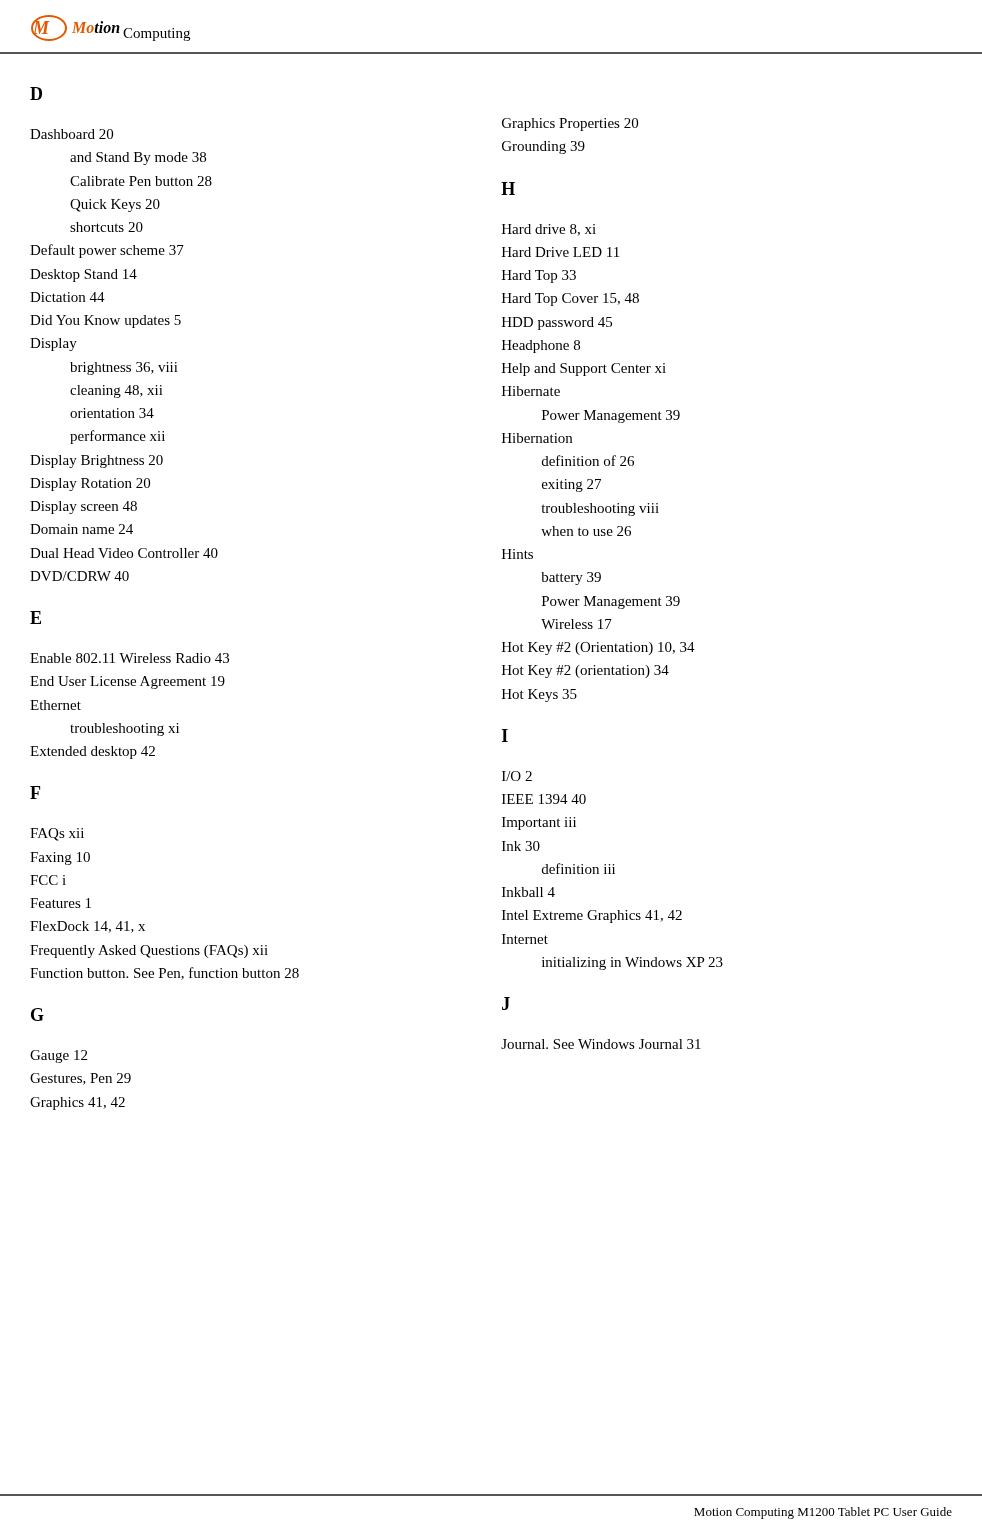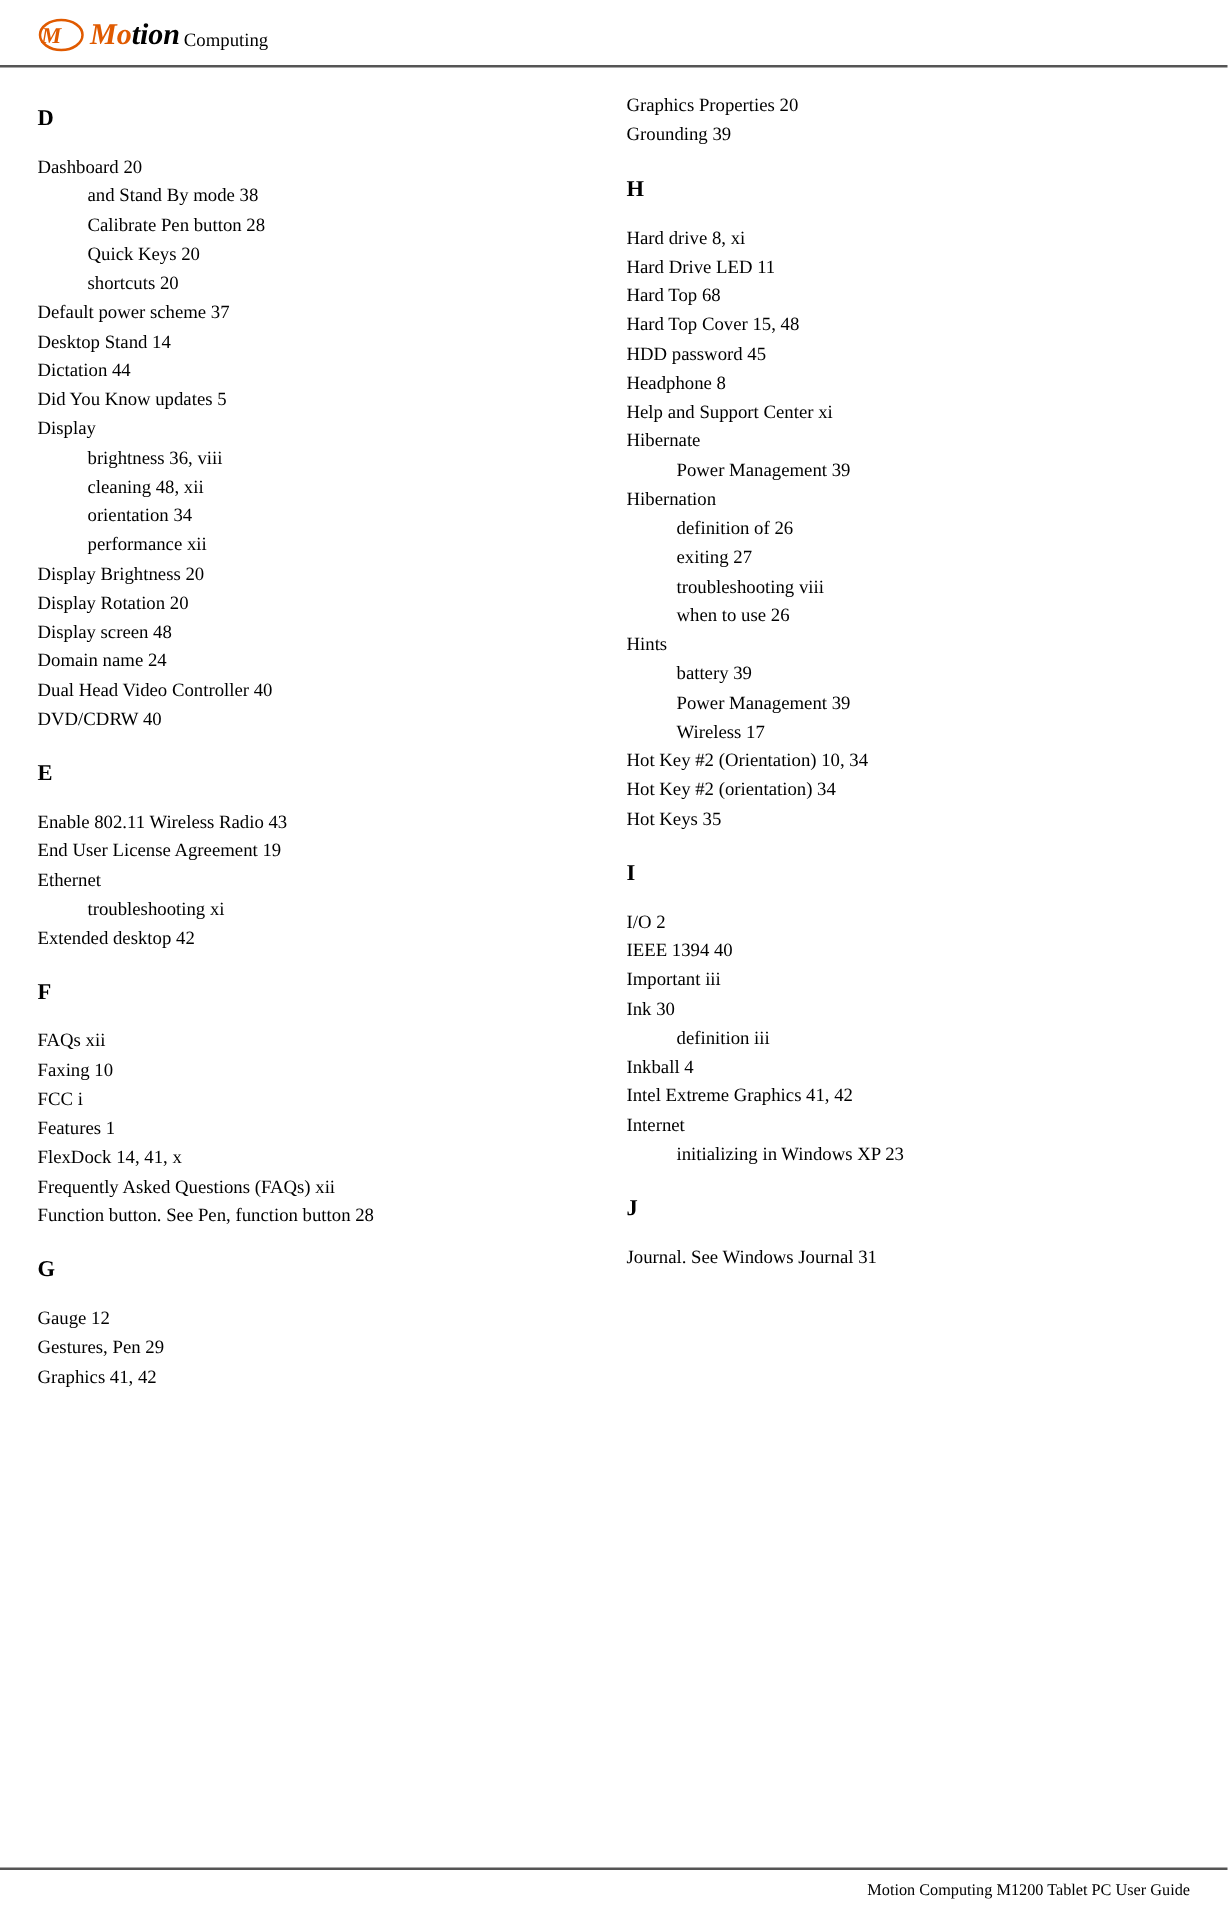--- a/index.html
+++ b/index.html
@@ -74,21 +74,21 @@
 
 <div class="page">
 
   <div class="header">
     <div style="display:flex;align-items:center;">
 
       <svg width="38" height="28" viewBox="0 0 38 28" style="margin-right:4px;">
         <ellipse cx="19" cy="14" rx="17" ry="12" fill="none" stroke="#e05a00" stroke-width="2"></ellipse>
         <text x="3" y="20" font-family="Times New Roman" font-style="italic" font-weight="bold" font-size="18" fill="#e05a00">M</text>
       </svg>
-      <span style="font-size:24px;font-style:italic;font-weight:bold;">
+      <span style="font-size:16px;font-style:italic;font-weight:bold;">
         <span style="color:#e05a00;">Mo</span><span style="color:#000;">tion</span>
       </span>
       <span style="font-size:15px;margin-left:3px;margin-top:10px;">Computing</span>
     </div>
   </div>
 
   <div class="content">
 
     <div class="col-left">
 
@@ -138,29 +138,29 @@
       <div class="blank-line"></div>
       <div class="section-letter">G</div>
       <div class="blank-line"></div>
       <div class="index-entry">Gauge 12</div>
       <div class="index-entry">Gestures, Pen 29</div>
       <div class="index-entry">Graphics 41, 42</div>
     </div>
 
     <div class="col-right">
 
-      <div class="index-entry" style="">Graphics Properties 20</div>
+      <div class="index-entry" style="margin-top:38px;">Graphics Properties 20</div>
       <div class="index-entry">Grounding 39</div>
 
       <div class="blank-line"></div>
       <div class="section-letter">H</div>
       <div class="blank-line"></div>
       <div class="index-entry">Hard drive 8, xi</div>
       <div class="index-entry">Hard Drive LED 11</div>
-      <div class="index-entry">Hard Top 68</div>
+      <div class="index-entry">Hard Top 33</div>
       <div class="index-entry">Hard Top Cover 15, 48</div>
       <div class="index-entry">HDD password 45</div>
       <div class="index-entry">Headphone 8</div>
       <div class="index-entry">Help and Support Center xi</div>
       <div class="index-entry">Hibernate</div>
       <div class="index-entry sub">Power Management 39</div>
       <div class="index-entry">Hibernation</div>
       <div class="index-entry sub">definition of 26</div>
       <div class="index-entry sub">exiting 27</div>
       <div class="index-entry sub">troubleshooting viii</div>

